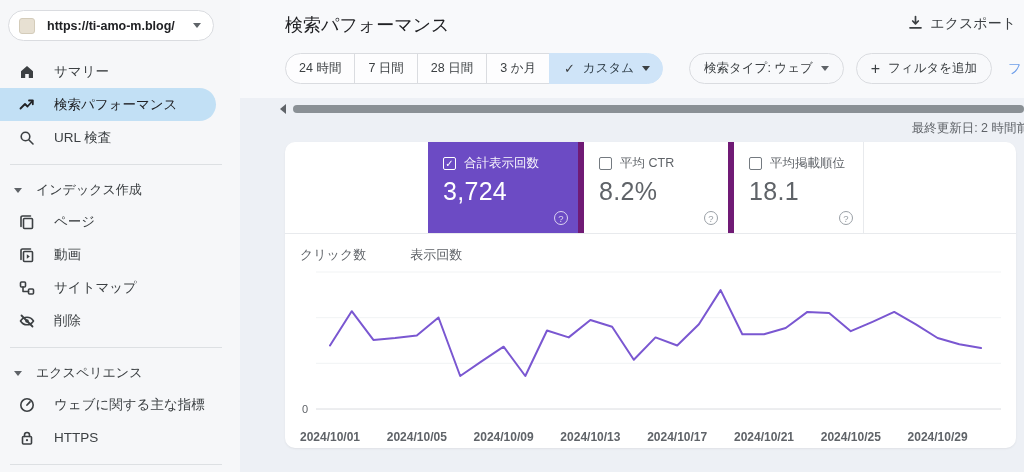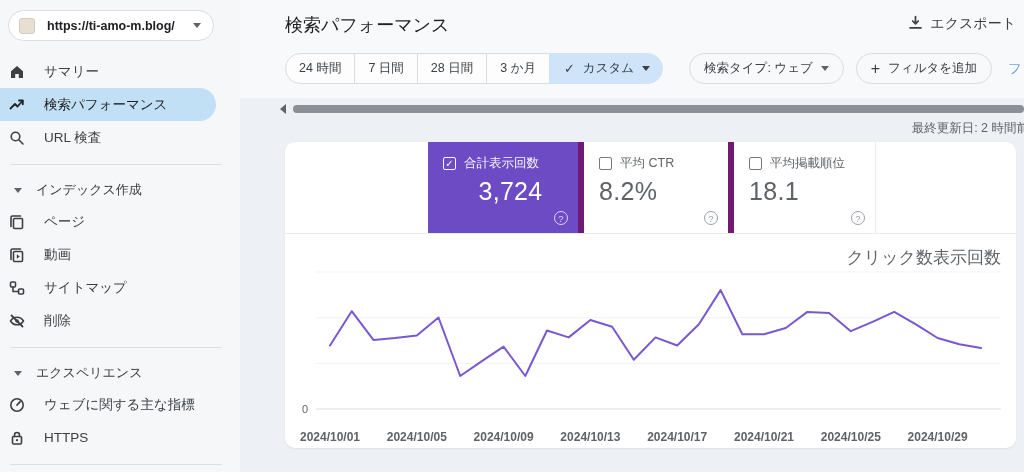--- a/index.html
+++ b/index.html
@@ -8,21 +8,21 @@
 
   .app { width:1024px; height:472px; display:flex;border-radius:13px; }
 
   
   .sidebar { width:240px; height:472px; background:#f6f7f9; flex-shrink:0; padding-top:8px; overflow:hidden; }
   .property-pill { margin:2px 0 14px 8px; width:206px; height:31px; background:#fff; border:1px solid #dadce0;
     border-radius:16px; display:flex; align-items:center; padding:0 12px 0 10px; cursor:pointer; }
   .favicon { width:16px; height:16px; border-radius:3px; background:#e7e0d2; border:1px solid #d4ccba; flex-shrink:0; }
   .property-url { font-size:12.5px; font-weight:bold; color:#202124; margin:0 auto 0 12px; white-space:nowrap; }
   .caret { width:0; height:0; border-left:4px solid transparent; border-right:4px solid transparent; border-top:5px solid #5f6368; flex-shrink:0; }
-  .nav-item { height:33px; display:flex; align-items:center; padding-left:8px; font-size:13.5px; color:#3c4043; cursor:pointer; position:relative; }
+  .nav-item { height:33px; display:flex; align-items:center; padding-left:18px; font-size:13.5px; color:#3c4043; cursor:pointer; position:relative; }
   .nav-item .nav-ic { width:18px; height:18px; margin-right:18px; flex-shrink:0; display:flex; align-items:center; justify-content:center; }
   .nav-item.selected { background:#c2e0f5; border-radius:0 20px 20px 0; width:216px; color:#202124; font-weight:500; }
   .side-divider { height:1px; background:#dde0e3; margin:10px 18px 10px 10px; }
   .section-head { height:30px; display:flex; align-items:center; padding-left:14px; font-size:13px; color:#3c4043; cursor:pointer; }
   .section-head .tri { width:0; height:0; border-left:4px solid transparent; border-right:4px solid transparent; border-top:5px solid #5f6368; margin-right:14px; }
   svg.ic { stroke:#3c4043; fill:none; stroke-width:1.6; stroke-linecap:round; stroke-linejoin:round; }
 
   
   .main { flex:1; display:flex; flex-direction:column; background:#f8f9fb; overflow:hidden; min-width:0; }
   .main-header { padding:13px 8px 0 45px; display:flex; justify-content:space-between; align-items:flex-start; }
@@ -46,35 +46,35 @@
   .scroll-row { display:flex; align-items:center; padding-top:5px; height:16px; }
   .scroll-arrow { width:0; height:0; border-top:5px solid transparent; border-bottom:5px solid transparent; border-right:6px solid #5f6368; cursor:pointer; flex-shrink:0; }
   .scroll-track { flex:1; height:8px; background:#8a9095; border-radius:4px; margin-left:7px; cursor:pointer; }
   .updated { text-align:right; font-size:12.5px; color:#5f6368; margin:6px -5px 5px 0; white-space:nowrap; }
 
   .card { width:731px; margin-left:5px; background:#fff; border-radius:10px; box-shadow:0 1px 2px rgba(60,64,67,.08); height:306px; overflow:hidden; }
   .metric-row { display:flex; height:92px; border-bottom:1px solid #e8eaed; }
   .metric-spacer { width:143px; }
   .metric-tile { width:150px; padding:13px 0 0 15px; position:relative; cursor:pointer; }
   .metric-tile + .metric-tile { border-left:6px solid #701a75; }
-  .metric-tile:last-of-type { border-right:1px solid #e8eaed; width:148px; }
+  .metric-tile:last-of-type { border-right:1px solid #e8eaed; width:136px; }
   .metric-label-row { display:flex; align-items:center; gap:8px; font-size:12.5px; color:#5f6368; }
   .cbx { width:13px; height:13px; border:1.5px solid #747a80; border-radius:2px; flex-shrink:0; display:flex; align-items:center; justify-content:center; font-size:10px; color:transparent; }
   .metric-value { font-size:25px; color:#5f6368; margin-top:5px; letter-spacing:.3px; }
   .help-ic { position:absolute; right:10px; bottom:8px; width:14px; height:14px; border:1.2px solid #9aa0a6; border-radius:50%;
     font-size:9.5px; color:#9aa0a6; display:flex; align-items:center; justify-content:center; cursor:pointer; }
   .metric-tile.checked { color:#fff; }
   .metric-tile.checked .metric-label-row { color:rgba(255,255,255,.96); }
   .metric-tile.checked .cbx { border-color:#fff; color:#fff; }
   .metric-tile.checked .metric-value { color:#fff; }
   .metric-tile.checked .help-ic { border-color:rgba(255,255,255,.75); color:rgba(255,255,255,.75); }
   .cbx.on::after { content:"✓"; }
 
   .chart-zone { padding:12px 15px 0; position:relative; }
-  .legend-row { display:flex; justify-content:flex-end; font-size:17px; color:#5f6368; height:18px; }
+  .legend-row { display:flex; justify-content:flex-start; font-size:13px; color:#5f6368; height:18px;gap:44px; }
   .chart-svg { display:block; margin-top:6px; overflow:visible; }
   .x-ticks { position:relative; height:20px; margin-top:10px;font-weight:bold; }
   .x-ticks span { position:absolute; top:0; transform:translateX(-50%); font-size:12px; color:#5f6368; white-space:nowrap; }
 </style>
 </head>
 <body>
 
 <div class="app">
 
   <div class="sidebar">
@@ -231,21 +231,21 @@
       <div class="scroll-row">
         <span class="scroll-arrow"></span>
         <span class="scroll-track"></span>
       </div>
       <div class="updated">最終更新日: 2 時間前</div>
 
       <div class="card">
         <div class="metric-row">
           <div class="metric-spacer"></div>
 
-          <div class="metric-tile checked" style="background: rgb(108, 75, 196); text-align: center;">
+          <div class="metric-tile checked" style="background: rgb(108, 75, 196);">
             <div class="metric-label-row">
               <span class="cbx on"></span>
               <span>合計表示回数</span>
             </div>
             <div class="metric-value">3,724</div>
             <span class="help-ic">?</span>
           </div>
 
           <div class="metric-tile">
             <div class="metric-label-row">

